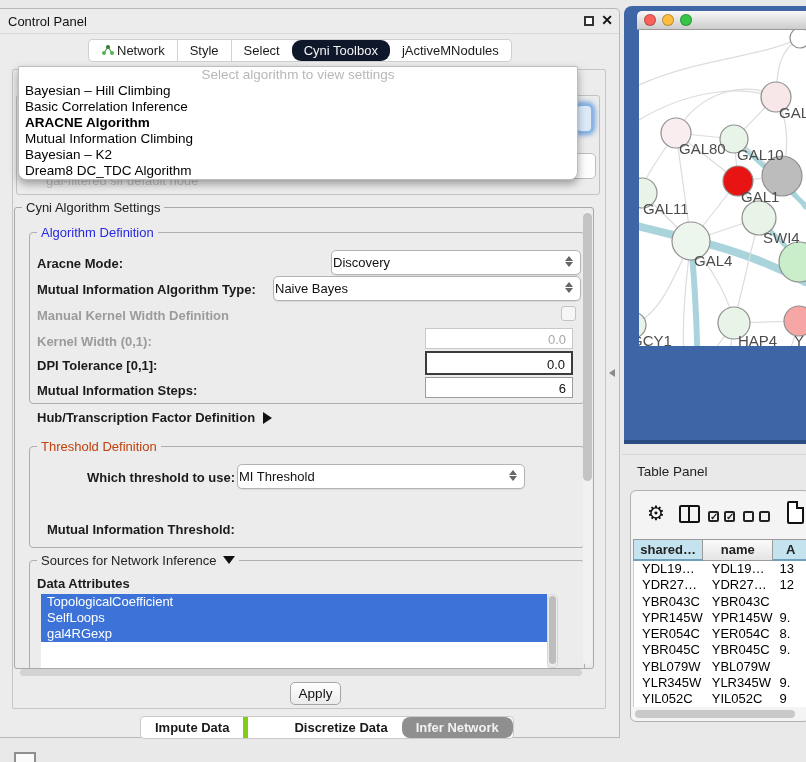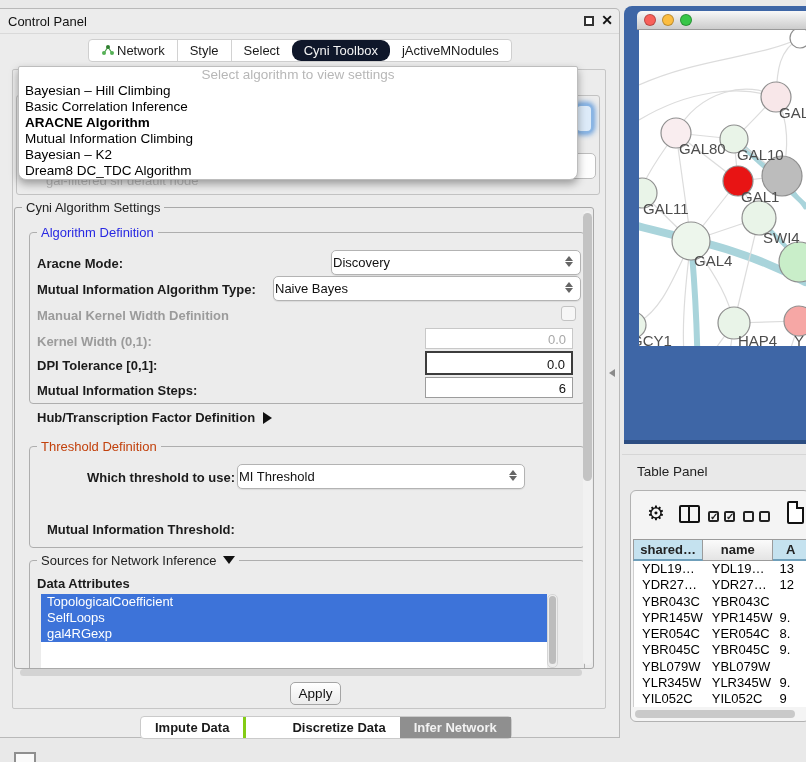--- a/index.html
+++ b/index.html
@@ -100,22 +100,22 @@
   .attr-scroll .thumb { position:absolute; left:1px; top:1px; width:7px; height:68px;
         background:#bdbdbd; border-radius:4px; }
 
   .apply-btn { position:absolute; left:268px; top:673px; width:51px; height:23px;
         background:linear-gradient(#ffffff,#ebebeb); border:1px solid #a5a5a5;
         border-radius:5px; font-size:13.5px; color:#111; text-align:center; line-height:21px;margin-left:22px; }
 
   .bottom-tabstrip { position:absolute; left:140px; top:707px; height:23px; display:flex;
         background:#fff; border:1px solid #cacaca; border-radius:4px; }
   .btab { font-size:13px; font-weight:bold; color:#1a1a1a; padding:3px 14px 0 14px; white-space:nowrap; }
-  .btab.sep { border-left:3px solid #84cc16;padding-left:46px; }
-  .btab.sel { background:#8f8f8f; color:#f2f2f2; border-radius:0; }
+  .btab.sep { border-left:5px solid #84cc16;padding-left:46px; }
+  .btab.sel { background:#8f8f8f; color:#f2f2f2; border-radius:8px; }
 
   .splitter-arrow { position:absolute; left:609px; top:369px; width:0; height:0;
         border-top:4px solid transparent; border-bottom:4px solid transparent;
         border-right:6px solid #8a8a8a; }
 
   
   .net-win { position:absolute; left:624px; top:6px; width:182px; height:438px;
         background:#3e66a6; border-radius:8px 0 0 0; border-bottom:4px solid #2c4d82; }
   .net-titlebar { position:absolute; left:13px; top:5px; right:0; height:19px;
         background:linear-gradient(#f8f8f8,#cccccc); border-radius:5px 0 0 0;

